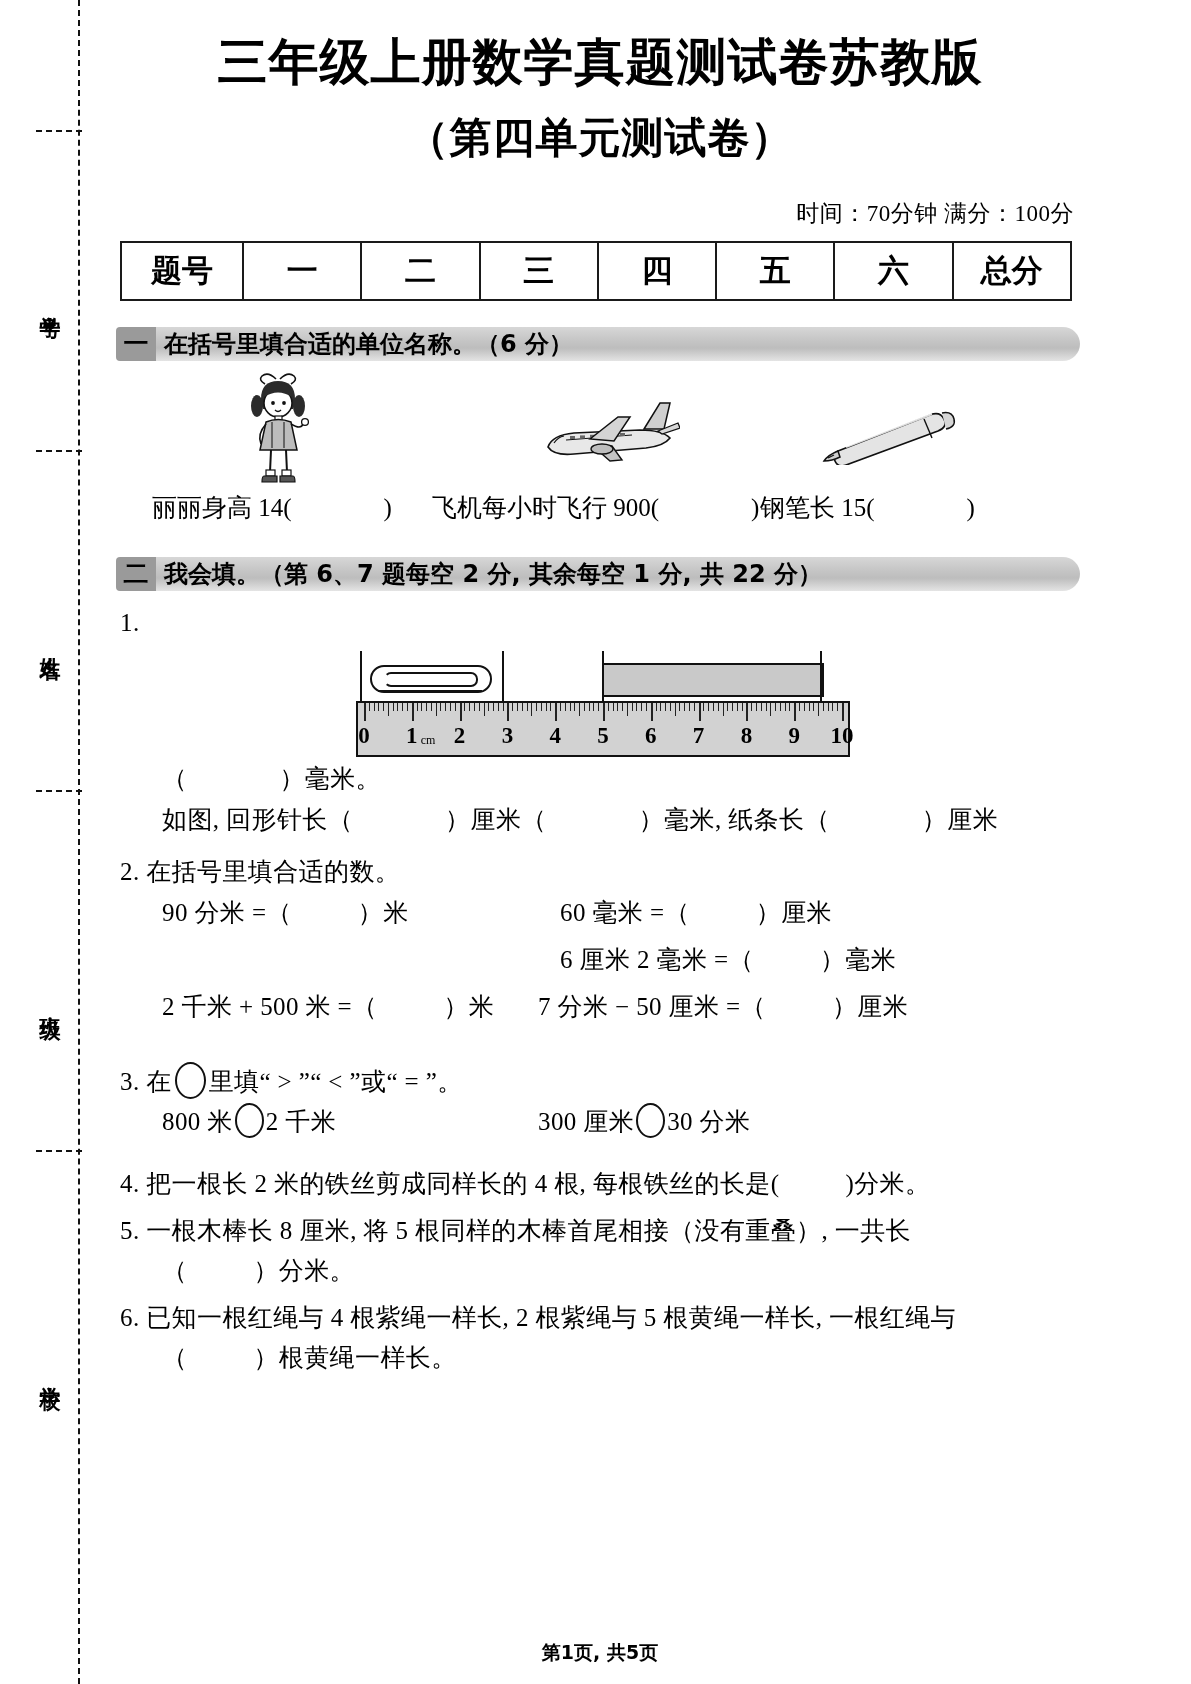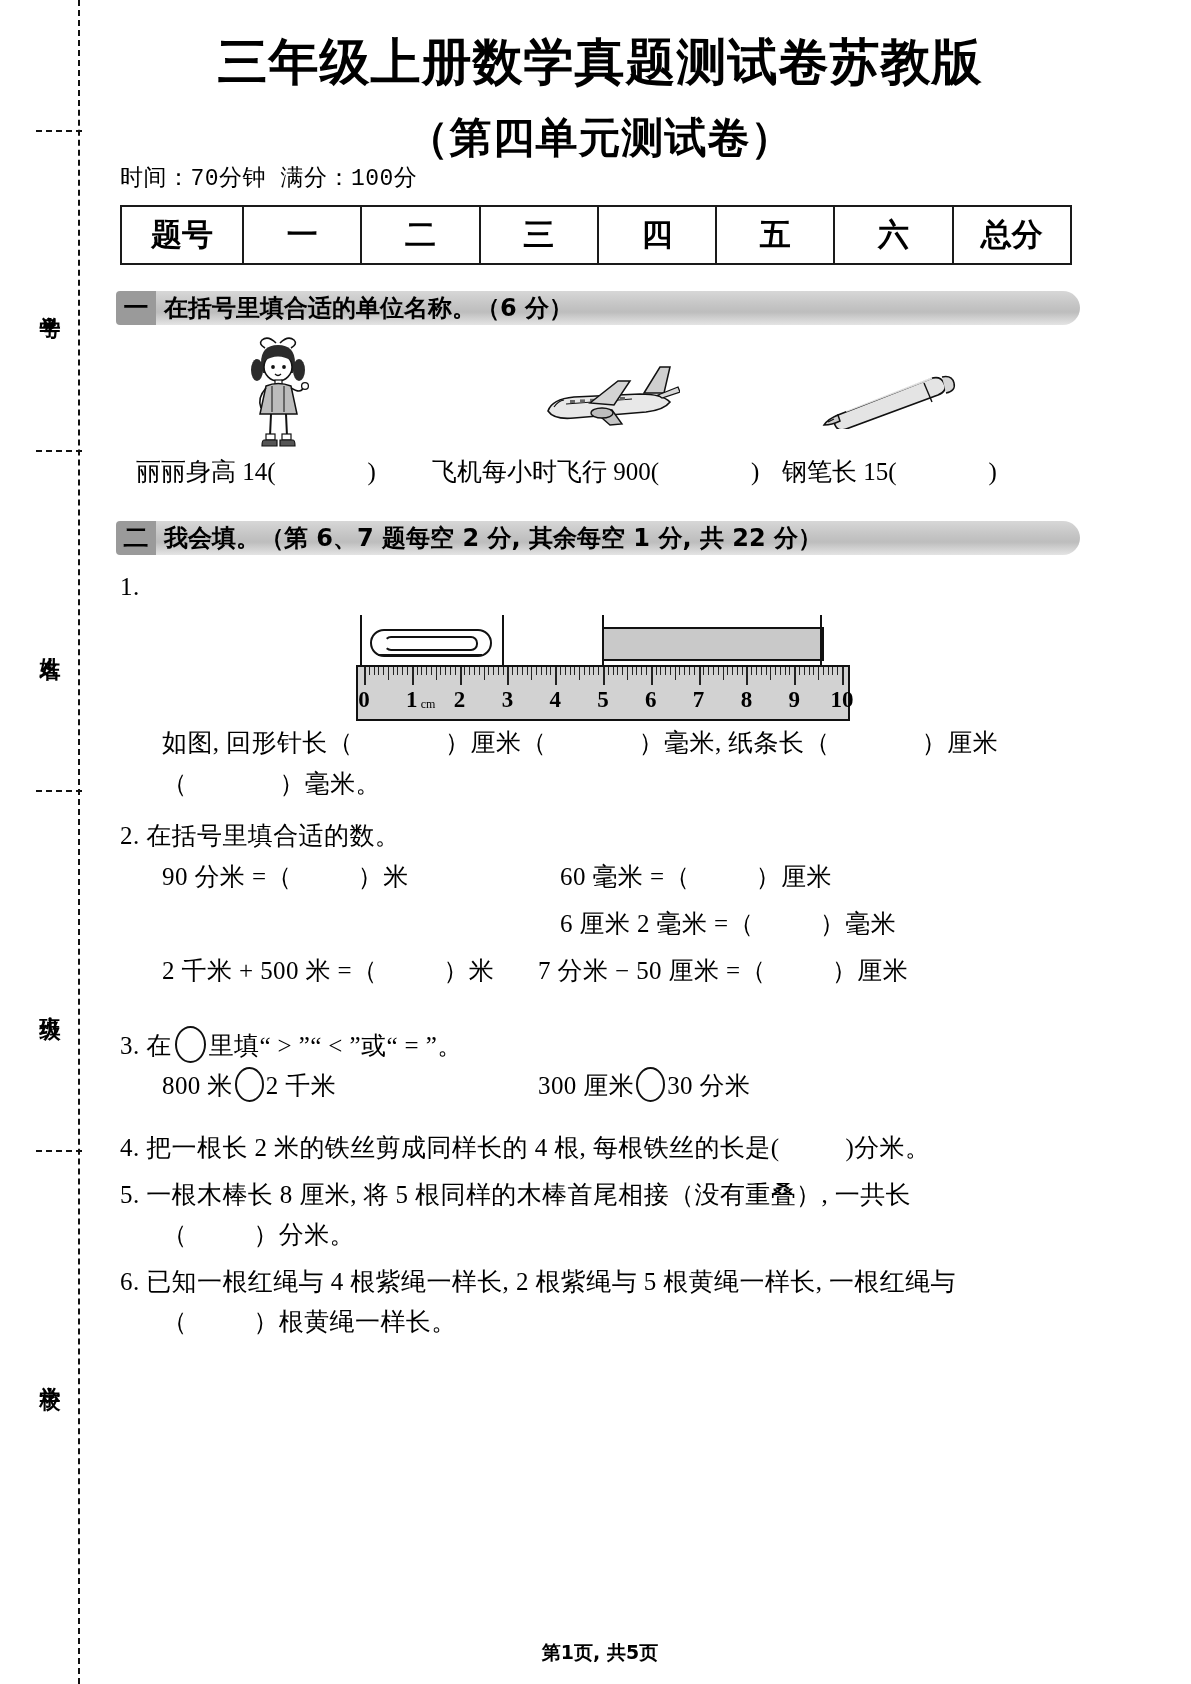--- a/index.html
+++ b/index.html
@@ -75,22 +75,24 @@
     font-family: "DejaVu Sans", sans-serif;
     font-weight: bold;
     font-size: 42px;
     letter-spacing: 1px;
     margin-top: 22px;
     line-height: 1.15;
   }
 
   
   .meta-line {
-    font-family: Liberation Mono, monospace;
+    text-align: right;
+    font-family: Liberation Serif, serif;
     font-size: 23px;
+    margin-top: 36px;
     padding-right: 6px;
     letter-spacing: 0.5px;
   }
 
   
   .score-table {
     margin-top: 12px;
     width: 952px;
     border-collapse: collapse;
     table-layout: fixed;
@@ -164,23 +166,23 @@
   .pic-plane { left: 420px; bottom: 14px; }
   .pic-pen   { left: 700px; bottom: 22px; }
 
   .unit-row {
     position: relative;
     height: 40px;
     font-family: "Liberation Serif", "DejaVu Serif", serif;
     font-size: 25px;
   }
   .unit-item { position: absolute; white-space: nowrap; }
-  .u1 { left: 16px; }
+  .u1 { left: 32px; }
   .u2 { left: 312px; }
-  .u3 { left: 662px; }
+  .u3 { left: 640px; }
   .bl { display: inline-block; width: 92px; }
   .bl-sm { display: inline-block; width: 66px; }
 
   
   .ruler-wrap {
     position: relative;
     height: 108px;
     margin-top: 8px;
     margin-left: 236px;
     width: 500px;
@@ -585,24 +587,24 @@
           <div class="ruler-num" style="left: 292.8px;">6</div>
           <div class="ruler-num" style="left: 340.6px;">7</div>
           <div class="ruler-num" style="left: 388.4px;">8</div>
           <div class="ruler-num" style="left: 436.2px;">9</div>
           <div class="ruler-num" style="left: 484px;">10</div>
         </div>
     </div>
   </div>
 
   <div class="q indent1">
+    <span>（</span><span class="bl"></span><span>）毫米。</span>
+  </div>
+  <div class="q indent1">
     <span>如图, 回形针长（</span><span class="bl"></span><span>）厘米（</span><span class="bl"></span><span>）毫米, 纸条长（</span><span class="bl"></span><span>）厘米</span>
-  </div>
-  <div class="q indent1">
-    <span>（</span><span class="bl"></span><span>）毫米。</span>
   </div>
 
   <div class="q" style="margin-top:12px;">
     <span>2.</span>
     <span>在括号里填合适的数。</span>
   </div>
 
   <div class="q two-col">
     <span class="col-l">
       <span>90 分米 =（</span><span class="bl-sm"></span><span>）米</span>

